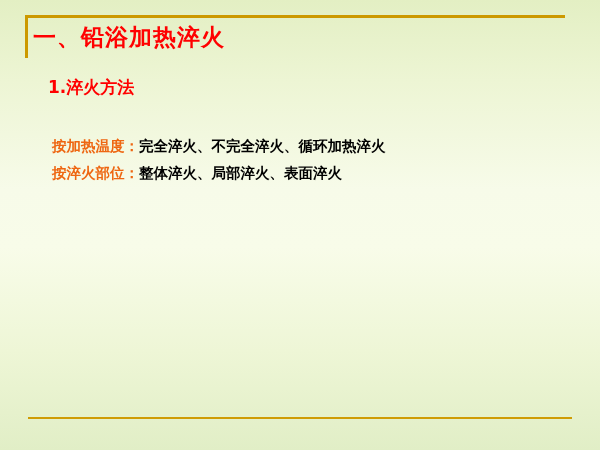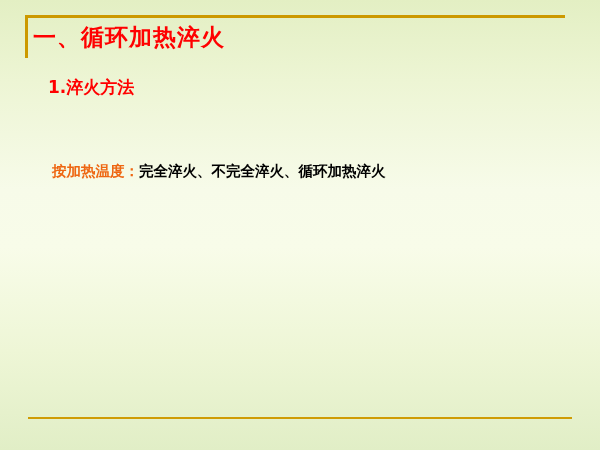--- a/index.html
+++ b/index.html
@@ -81,21 +81,20 @@
     color: #1f1fcc;
     white-space: nowrap;
   }
 
   
   .content-list {
     position: absolute;
     left: 30px;
     top: 136px;
     width: 556px;
-    margin-top: 25px;
   }
   .content-item {
     position: relative;
     display: block;
     padding-left: 22px;
     margin-bottom: 7px;
     font-size: 14.5px;
     font-weight: bold;
     line-height: 20px;
     color: #000000;
@@ -126,31 +125,35 @@
   }
 </style>
 </head>
 <body>
 
 <div id="slide">
 
   <div class="rule-top"></div>
   <div class="rule-left"></div>
 
-  <div class="title">一、循环加热淬火</div>
+  <div class="title">一、铅浴加热淬火</div>
   <div class="subtitle">1.淬火方法</div>
 
   <div class="content-list">
 
     <div class="content-item">
       
       <span class="label">按加热温度：</span><span class="body-text">完全淬火、不完全淬火、循环加热淬火</span>
     </div>
 
 
 
+    <div class="content-item">
+      
+      <span class="label">按淬火部位：</span><span class="body-text">整体淬火、局部淬火、表面淬火</span>
+    </div>
 
 
   </div>
 
   <div class="rule-bottom"></div>
 
 </div>
 
 </body></html>

